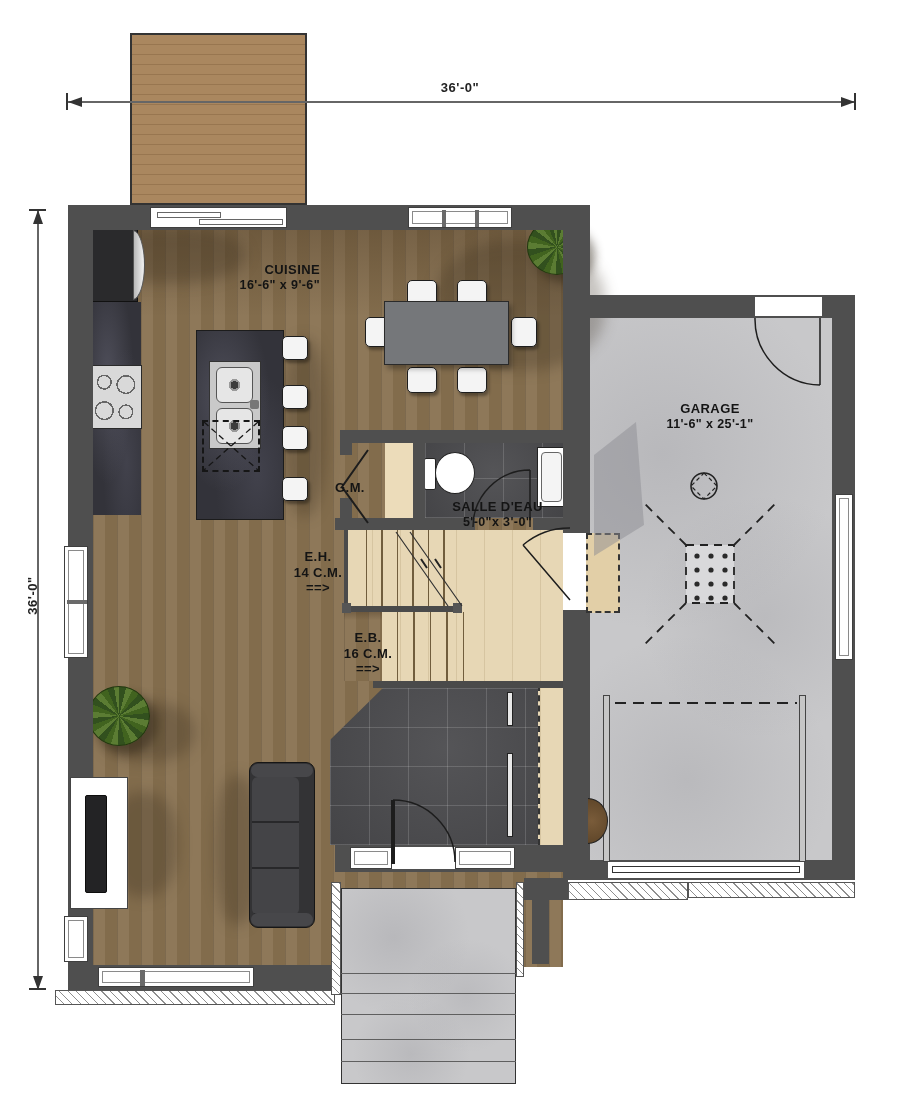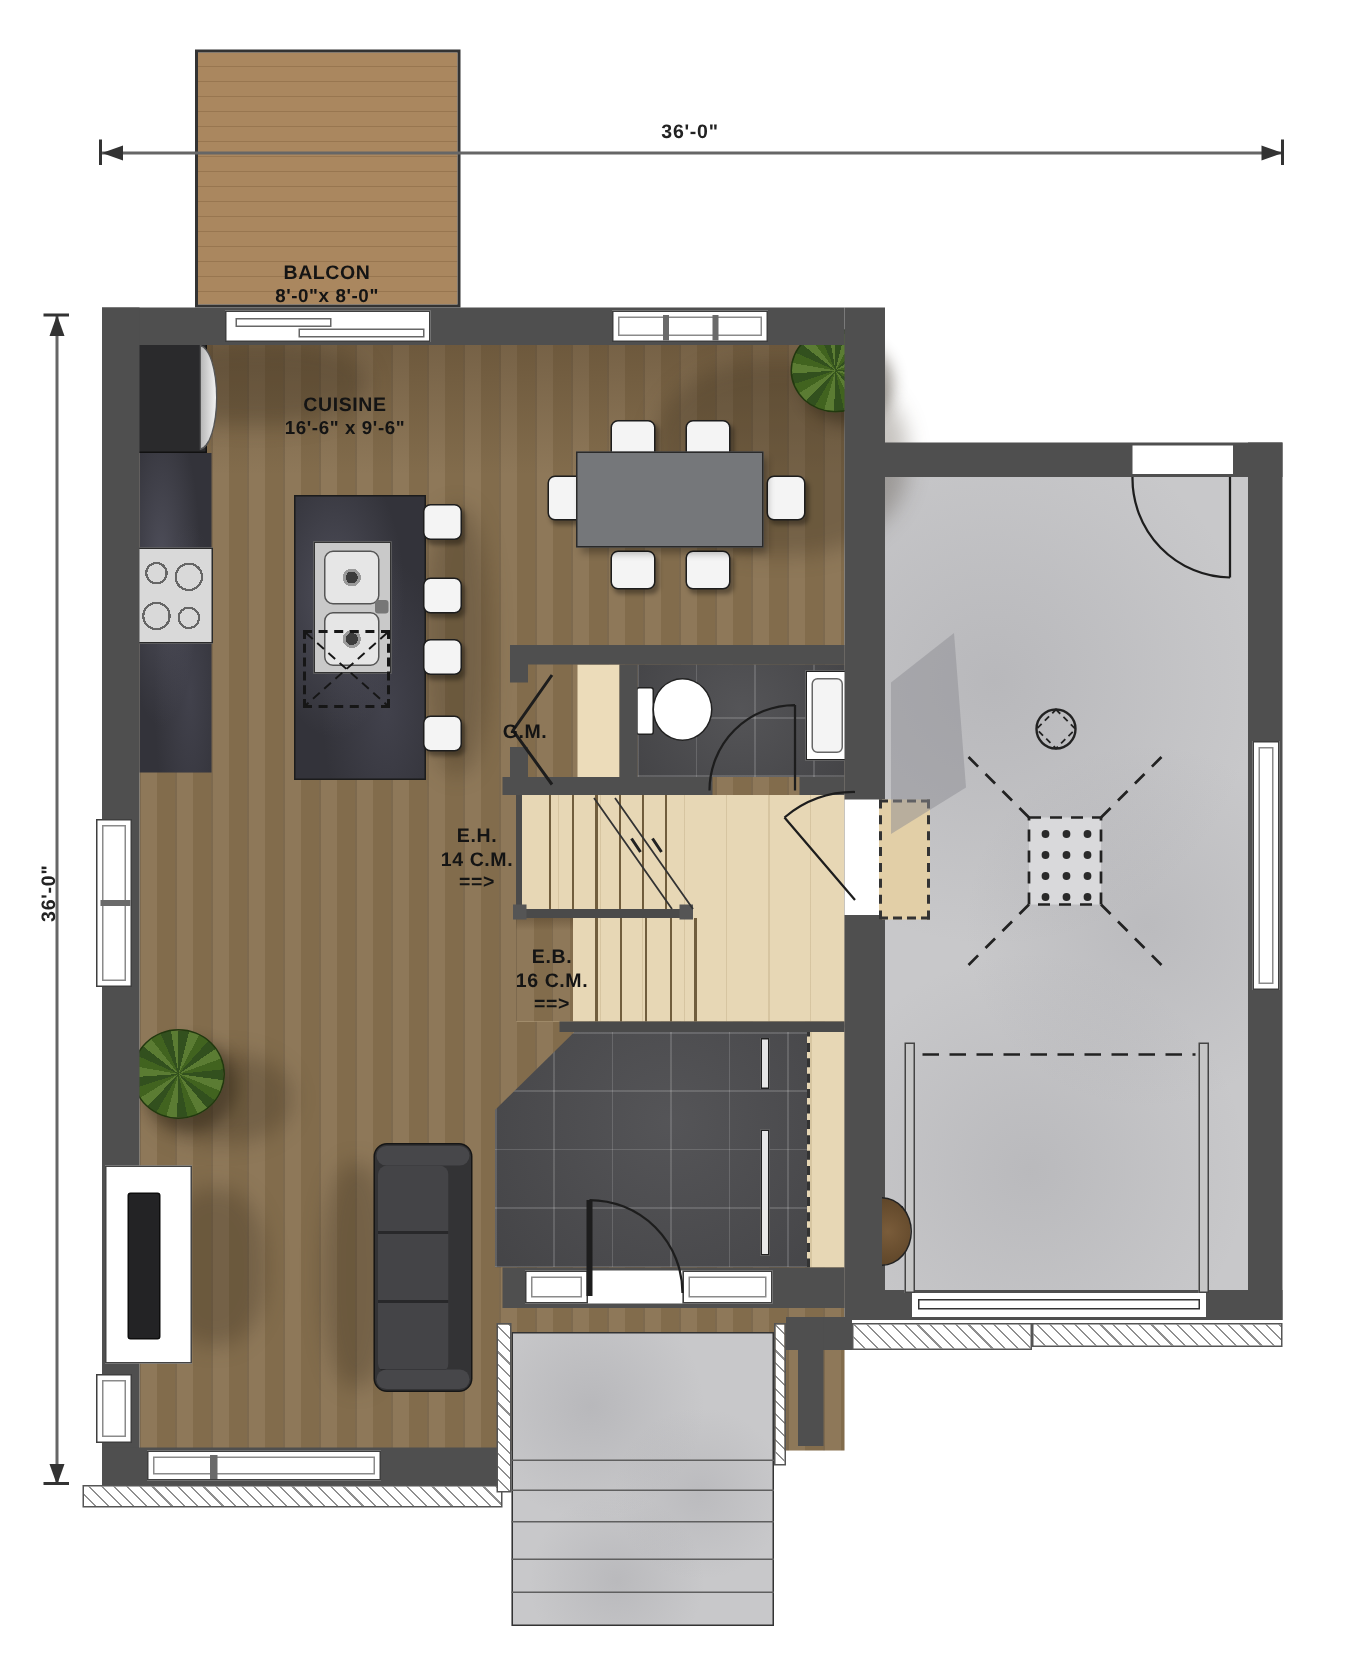--- a/index.html
+++ b/index.html
@@ -238,30 +238,34 @@
     <polygon points="594,455 636,422 644,525 594,556" fill="#8e8e93" opacity="0.5"></polygon>
     <polygon points="68,102 82,97 82,107" fill="#333"></polygon>
     <polygon points="855,102 841,97 841,107" fill="#333"></polygon>
     <polygon points="38,210 33,224 43,224" fill="#333"></polygon>
     <polygon points="38,990 33,976 43,976" fill="#333"></polygon>
   </svg>
 
   <div class="dim" style="left:380px;top:80px;width:160px;">36'-0"</div>
   <div class="dim" style="left:-18px;top:588px;width:100px;transform:rotate(-90deg);">36'-0"</div>
 
-  <div class="label" style="left:138px;top:174px;width:160px;">
-    <span class="nm">BALCON</span>
-    <span class="size">8'-0"x 8'-0"</span>
-  </div>
-  <div class="label" style="left:140px;top:262px;width:180px;">
+  <div class="label" style="left:140px;top:262px;width:180px;text-align:right;">
     <span class="nm">CUISINE</span>
     <span class="size">16'-6" x 9'-6"</span>
   </div>
+  <div class="label" style="left:610px;top:401px;width:200px;">
+    <span class="nm">GARAGE</span>
+    <span class="size">11'-6" x 25'-1"</span>
+  </div>
   <div class="label" style="left:324px;top:480px;width:52px;">
     <span class="nm">G.M.</span>
+  </div>
+  <div class="label" style="left:420px;top:499px;width:155px;">
+    <span class="nm">SALLE D'EAU</span>
+    <span class="size">5'-0"x 3'-0"</span>
   </div>
   <div class="label" style="left:278px;top:549px;width:80px;">
     <span class="nm">E.H.</span>
     <span class="nm">14 C.M.</span>
     <span class="nm">==&gt;</span>
   </div>
   <div class="label" style="left:328px;top:630px;width:80px;">
     <span class="nm">E.B.</span>
     <span class="nm">16 C.M.</span>
     <span class="nm">==&gt;</span>

